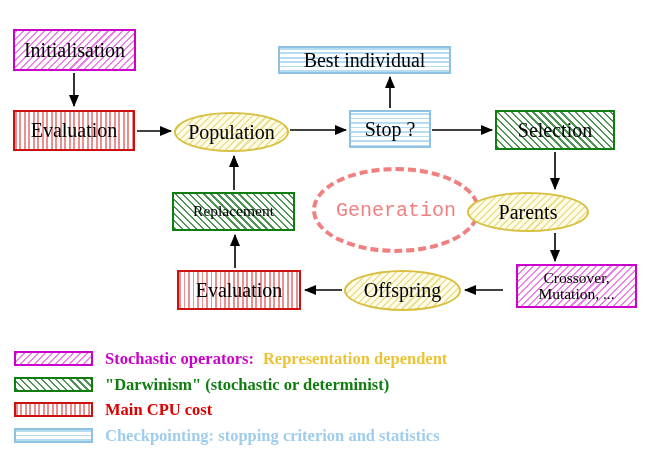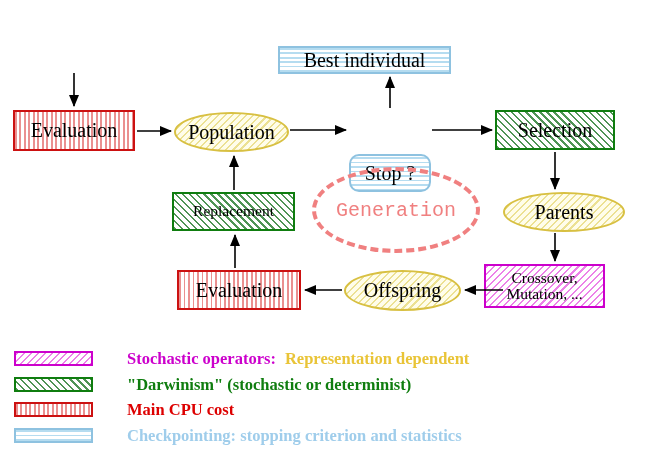--- a/index.html
+++ b/index.html
@@ -46,51 +46,52 @@
     border:4px dashed var(--salmon); border-radius:50%;
     color:var(--salmon); background:transparent;
   }
   .small-label{font-size:15.5px;}
   #arrows{position:absolute; left:0; top:0; pointer-events:none;}
   .legend-row{
     position:absolute; left:14px; display:flex; align-items:center; height:19px;
   }
   .swatch{width:79px; height:15px; box-sizing:border-box; flex:0 0 auto;}
   .legend-text{
-    margin-left:34px; font-size:16.5px; font-weight:bold; white-space:nowrap; line-height:19px;
+    margin-left:12px; font-size:16.5px; font-weight:bold; white-space:nowrap; line-height:19px;
   }
   .lg-magenta{color:var(--magenta);}
   .lg-gold{color:var(--gold-text); margin-left:9px;}
   .lg-green{color:var(--green);}
   .lg-red{color:#dd0000;}
   .lg-blue{color:var(--blue-text);}
 </style>
 </head>
 <body>
 
 <div id="stage">
 
+  <div class="node hatch-magenta" style="left:13px; top:29px; width:123px; height:42px;">Initialisation</div>
 
   <div class="node stripe-red" style="left:13px; top:110px; width:122px; height:41px;">Evaluation</div>
 
   <div class="node ellipse-gold" style="left:174px; top:112px; width:115px; height:40px;">Population</div>
 
   <div class="node lines-blue" style="left:278px; top:46px; width:173px; height:28px;">Best individual</div>
 
-  <div class="node lines-blue" style="left:349px; top:110px; width:82px; height:38px; border-radius:10px;margin-top:44px;">Stop ?</div>
+  <div class="node lines-blue" style="left:349px; top:110px; width:82px; height:38px; border-radius:0;">Stop ?</div>
 
   <div class="node hatch-green small-label" style="left:172px; top:192px; width:123px; height:39px;">Replacement</div>
 
   <div class="node hatch-green" style="left:495px; top:110px; width:120px; height:40px;">Selection</div>
 
   <div class="node ellipse-dashed" style="left:312px; top:167px; width:168px; height:86px;font-family:Liberation Mono, monospace;">Generation</div>
 
-  <div class="node ellipse-gold" style="left:503px; top:192px; width:122px; height:40px;">Parents</div>
+  <div class="node ellipse-gold" style="left:467px; top:192px; width:122px; height:40px;">Parents</div>
 
-  <div class="node hatch-magenta small-label" style="left:484px; top:264px; width:121px; height:44px; flex-direction:column;">
+  <div class="node hatch-magenta small-label" style="left:516px; top:264px; width:121px; height:44px; flex-direction:column;">
     <span>Crossover,</span>
     <span>Mutation, ...</span>
   </div>
 
   <div class="node ellipse-gold" style="left:344px; top:270px; width:117px; height:41px;">Offspring</div>
 
   <div class="node stripe-red" style="left:177px; top:270px; width:124px; height:40px;">Evaluation</div>
 
   <svg id="arrows" width="670" height="465" viewBox="0 0 670 465">
     <defs>

